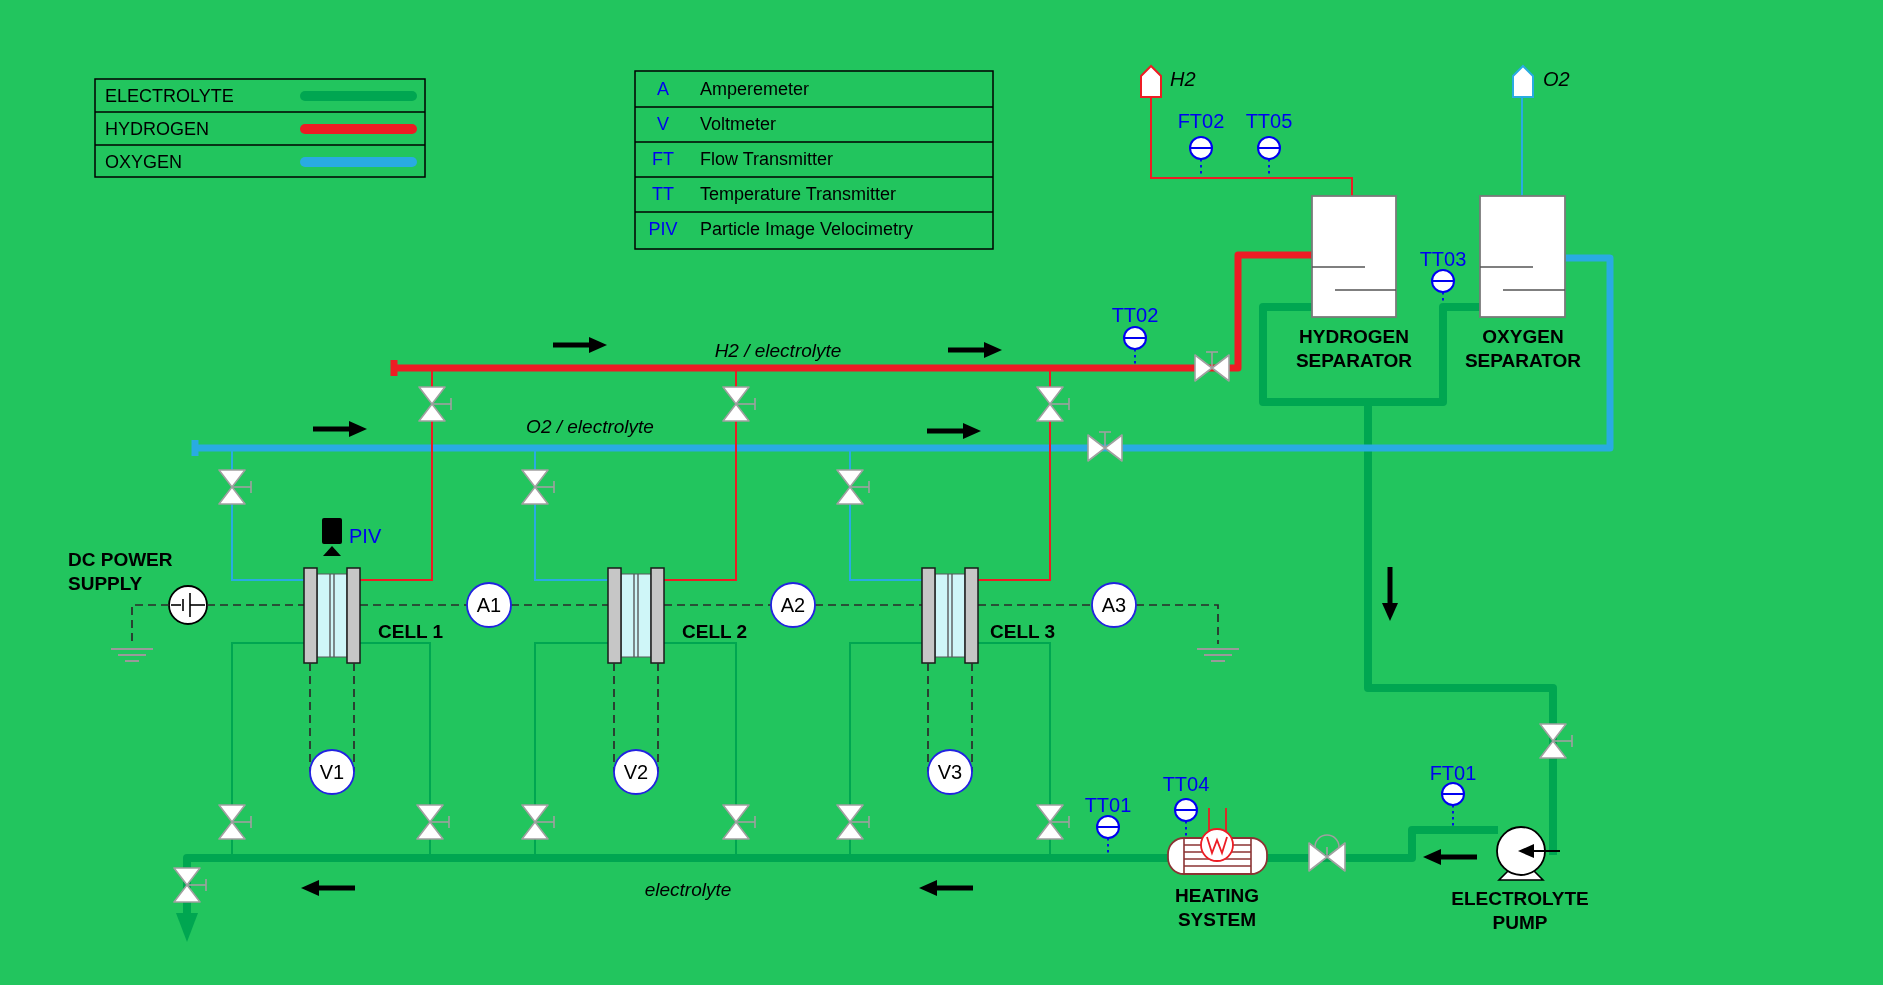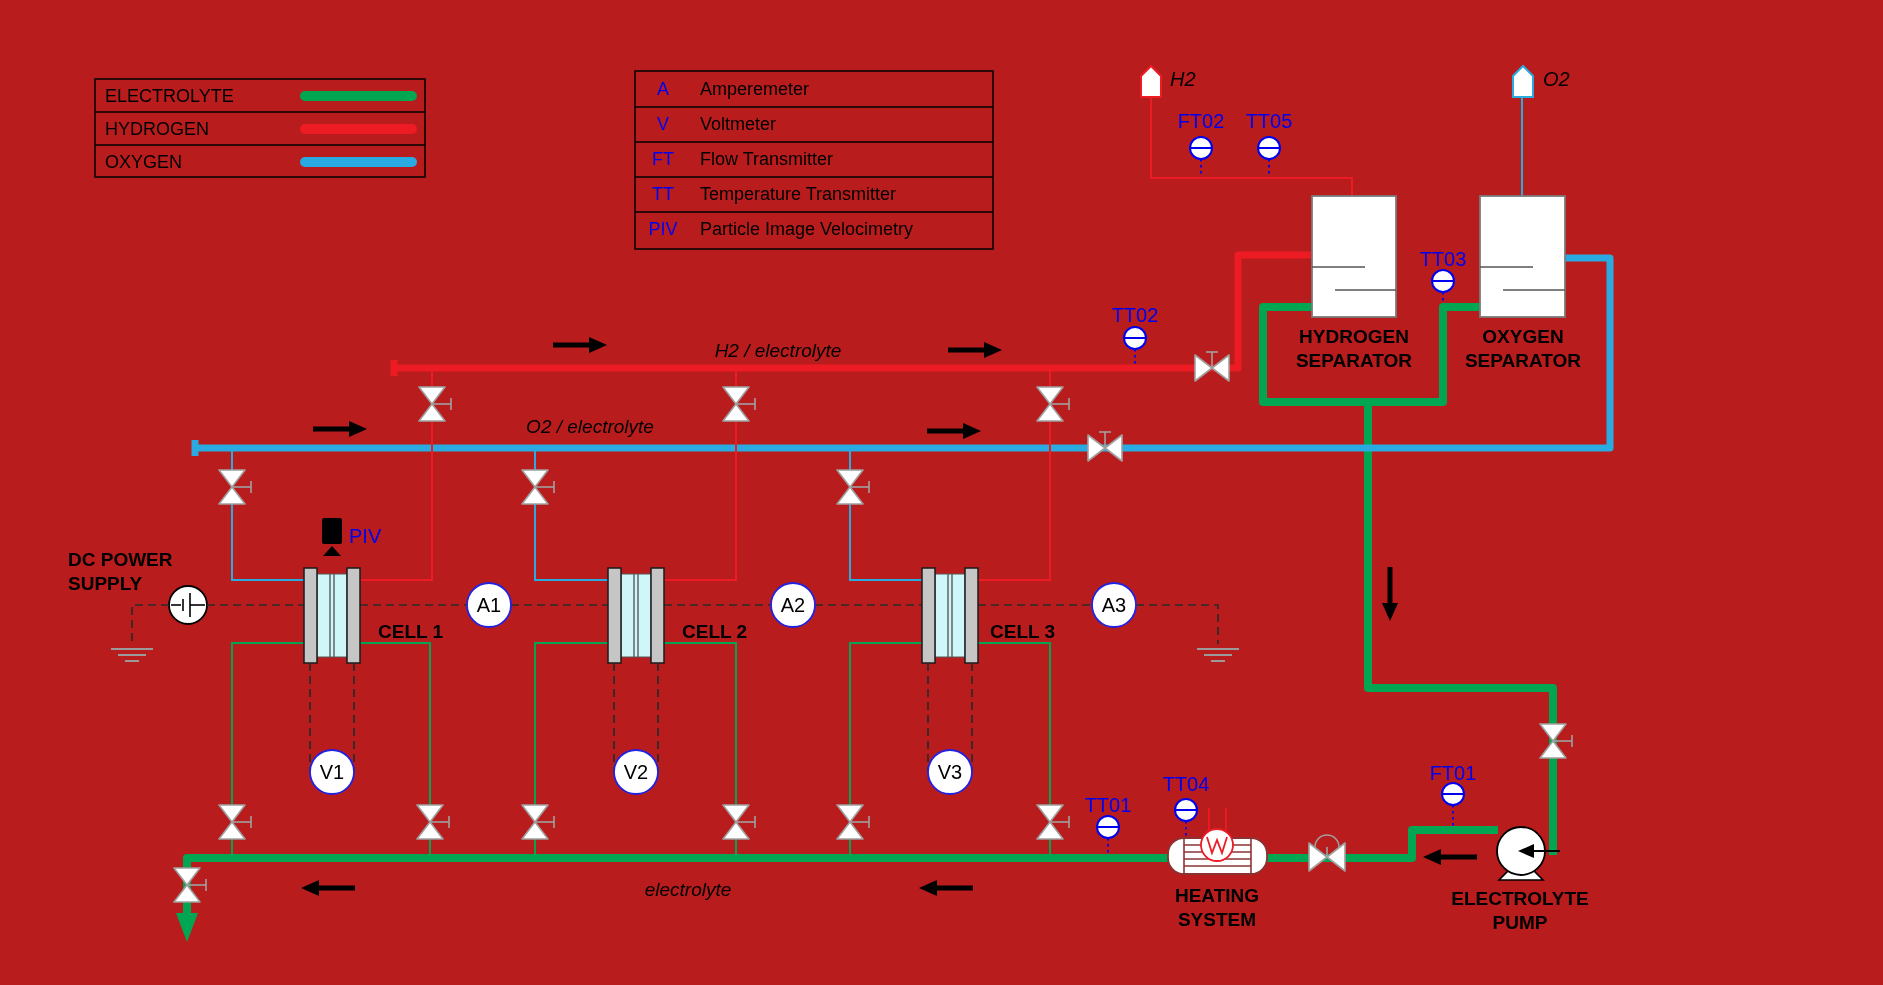--- a/index.html
+++ b/index.html
@@ -1,16 +1,16 @@
 <!DOCTYPE html>
 <html><head>
 <meta charset="utf-8">
 <style>
   html,body{margin:0;padding:0;background:#fff;}
-  .stage{width:1883px;height:985px;background:#b91c1c;position:relative;overflow:hidden;}
+  .stage{width:1883px;height:985px;background:#22c55e;position:relative;overflow:hidden;}
   svg{display:block;font-family:"Liberation Sans",sans-serif;}
   text{font-family:"Liberation Sans",sans-serif;fill:#000;}
   .t-bold{font-weight:700;}
   .t-italic{font-style:italic;}
   .t-blue{fill:#0000F0;}
   .pipe-green{stroke:#00A651;fill:none;}
   .pipe-red{stroke:#ED1C24;fill:none;}
   .pipe-cyan{stroke:#29ABE2;fill:none;}
   .thin{stroke-width:2;}
   .thick{stroke-width:7;stroke-linejoin:round;}

